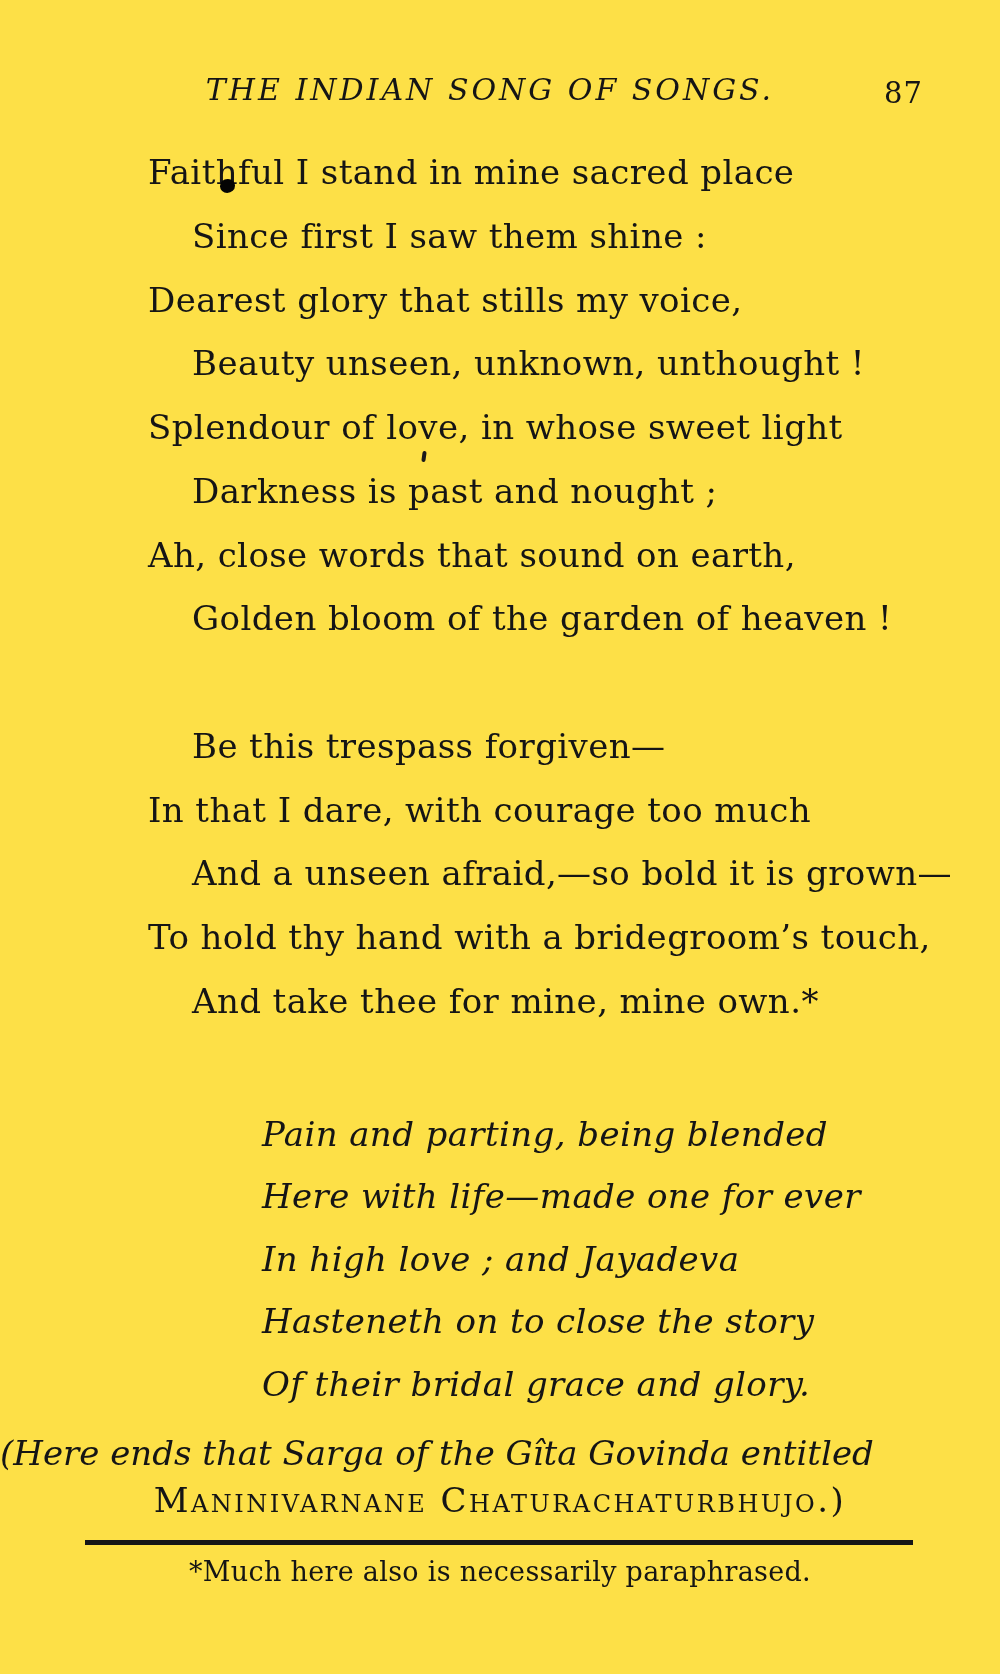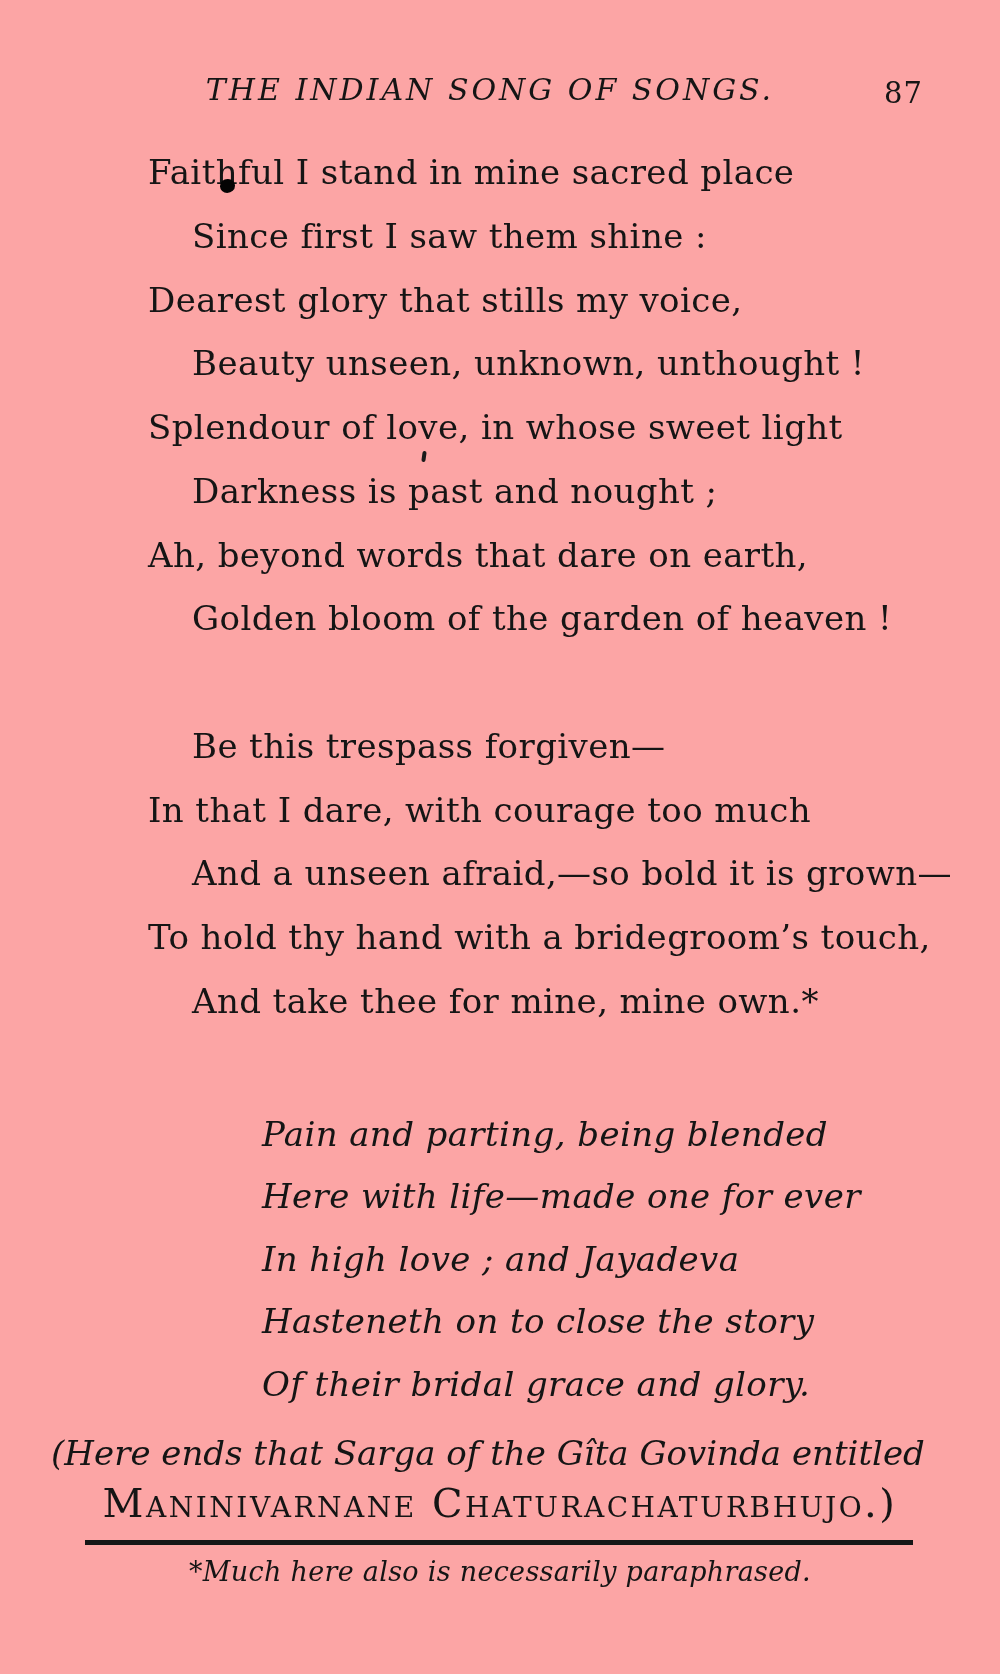--- a/index.html
+++ b/index.html
@@ -1,19 +1,19 @@
 <!DOCTYPE html>
 <html><head>
 <meta charset="utf-8">
 <style>
   html,body { margin:0; padding:0; background:#ffffff; }
   .page {
     position:relative;
     width:1000px; height:1674px;
-    background:#fca5a5;
+    background:#fde047;
     color:#151515;
     font-family:"DejaVu Serif", serif;
     overflow:hidden;
   }
   .running-head {
     position:absolute; top:72px; left:0; width:980px;
     text-align:center;
     font-style:italic;
     font-size:30px;
     letter-spacing:3px;
@@ -29,46 +29,45 @@
     font-size:34px;
     line-height:1.25;
     letter-spacing:0.4px;
     white-space:nowrap;
   }
   .flush  { left:148px; }
   .indent { left:192px; }
   .quat   { left:262px; font-style:italic; }
   .colophon-1 {
     position:absolute; top:1433px; left:0; width:976px;
-    text-align:center;
     font-style:italic;
     font-size:34px;
     white-space:nowrap;
   }
   .colophon-2 {
     position:absolute; top:1480px; left:0; width:1000px;
     text-align:center;
     font-variant:small-caps;
-    font-size:40px;
+    font-size:34px;
     letter-spacing:2.5px;
     white-space:nowrap;
   }
   .footnote-rule {
     position:absolute; top:1540px; left:85px;
     width:828px; height:5px;
     background:#161616;
   }
   .footnote {
     position:absolute; top:1556px; left:0; width:1000px;
     text-align:center;
     font-size:27px;
     letter-spacing:0.3px;
     white-space:nowrap;
   }
-  .footnote .fn-text { margin-left:0;font-style:italic; }
+  .footnote .fn-text { margin-left:0; }
   .ink-blot {
     position:absolute; left:220px; top:179px;
     width:15px; height:14px;
     background:#040404;
     border-radius:50% 46% 52% 48%;
   }
   .ink-speck {
     position:absolute; left:422px; top:451px;
     width:4px; height:11px;
     background:#1a1a1a;
@@ -83,21 +82,21 @@
 
   <div class="running-head">THE INDIAN SONG OF SONGS.</div>
   <div class="folio">87</div>
 
   <div class="line flush" style="top:151px">Faithful I stand in mine sacred place</div>
   <div class="line indent" style="top:215px">Since first I saw them shine :</div>
   <div class="line flush" style="top:279px">Dearest glory that stills my voice,</div>
   <div class="line indent" style="top:342px">Beauty unseen, unknown, unthought !</div>
   <div class="line flush" style="top:406px">Splendour of love, in whose sweet light</div>
   <div class="line indent" style="top:470px">Darkness is past and nought ;</div>
-  <div class="line flush" style="top:534px">Ah, beyond words that dare on earth,</div>
+  <div class="line flush" style="top:534px">Ah, close words that sound on earth,</div>
   <div class="line indent" style="top:597px">Golden bloom of the garden of heaven !</div>
   <div class="line indent" style="top:725px">Be this trespass forgiven—</div>
   <div class="line flush" style="top:789px">In that I dare, with courage too much</div>
   <div class="line indent" style="top:852px">And a unseen afraid,—so bold it is grown—</div>
   <div class="line flush" style="top:916px">To hold thy hand with a bridegroom’s touch,</div>
   <div class="line indent" style="top:980px">And take thee for mine, mine own.*</div>
 
   <div class="line quat" style="top:1113px">Pain and parting, being blended</div>
   <div class="line quat" style="top:1175px">Here with life—made one for ever</div>
   <div class="line quat" style="top:1238px">In high love ; and Jayadeva</div>

